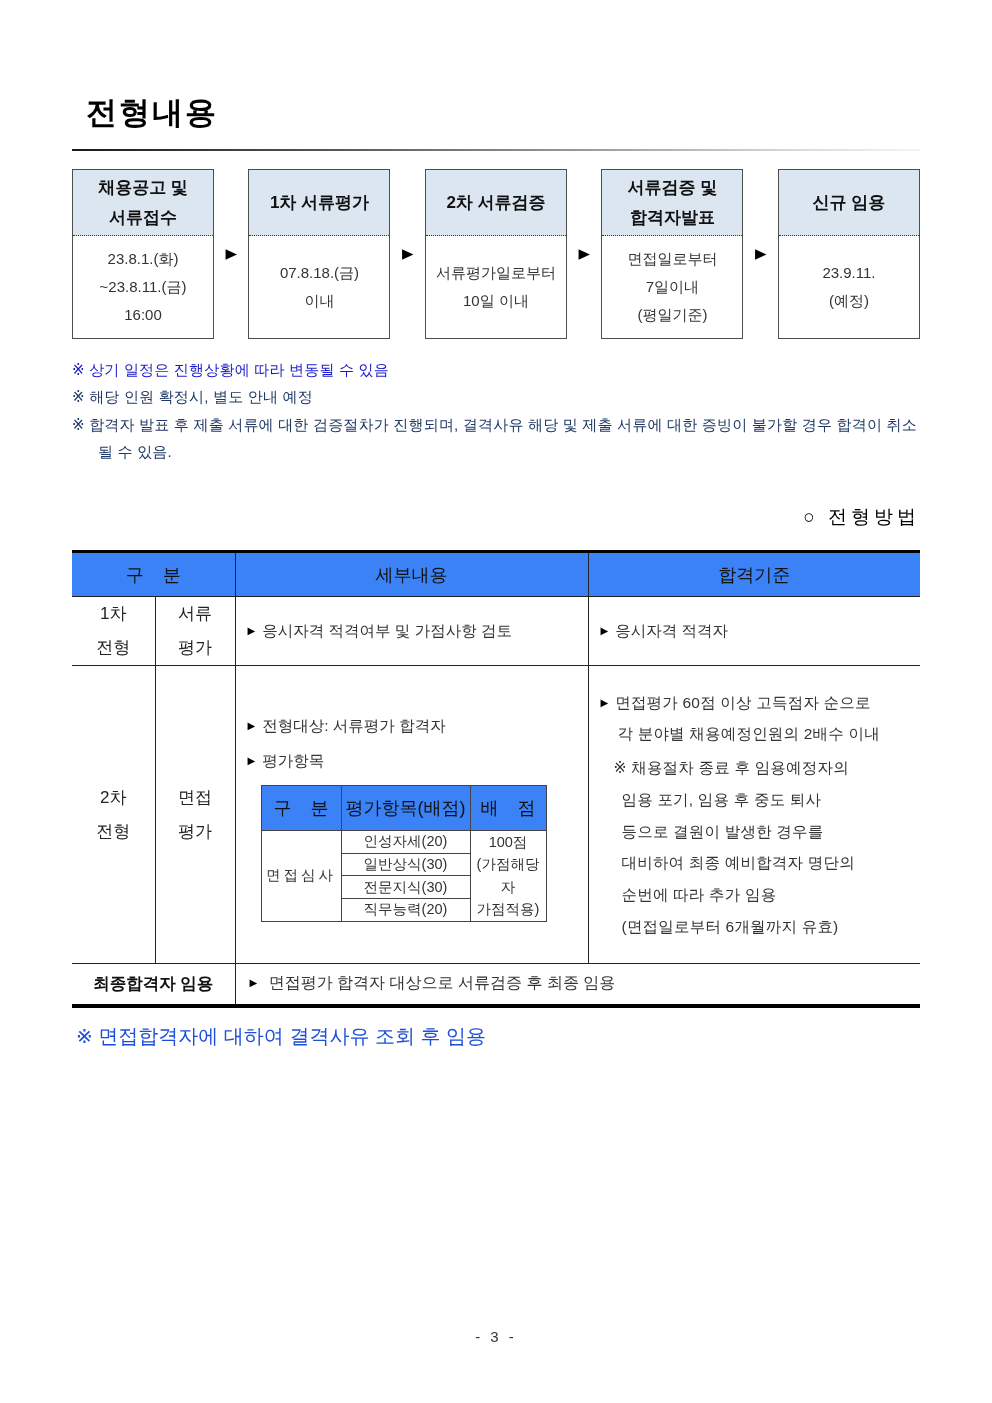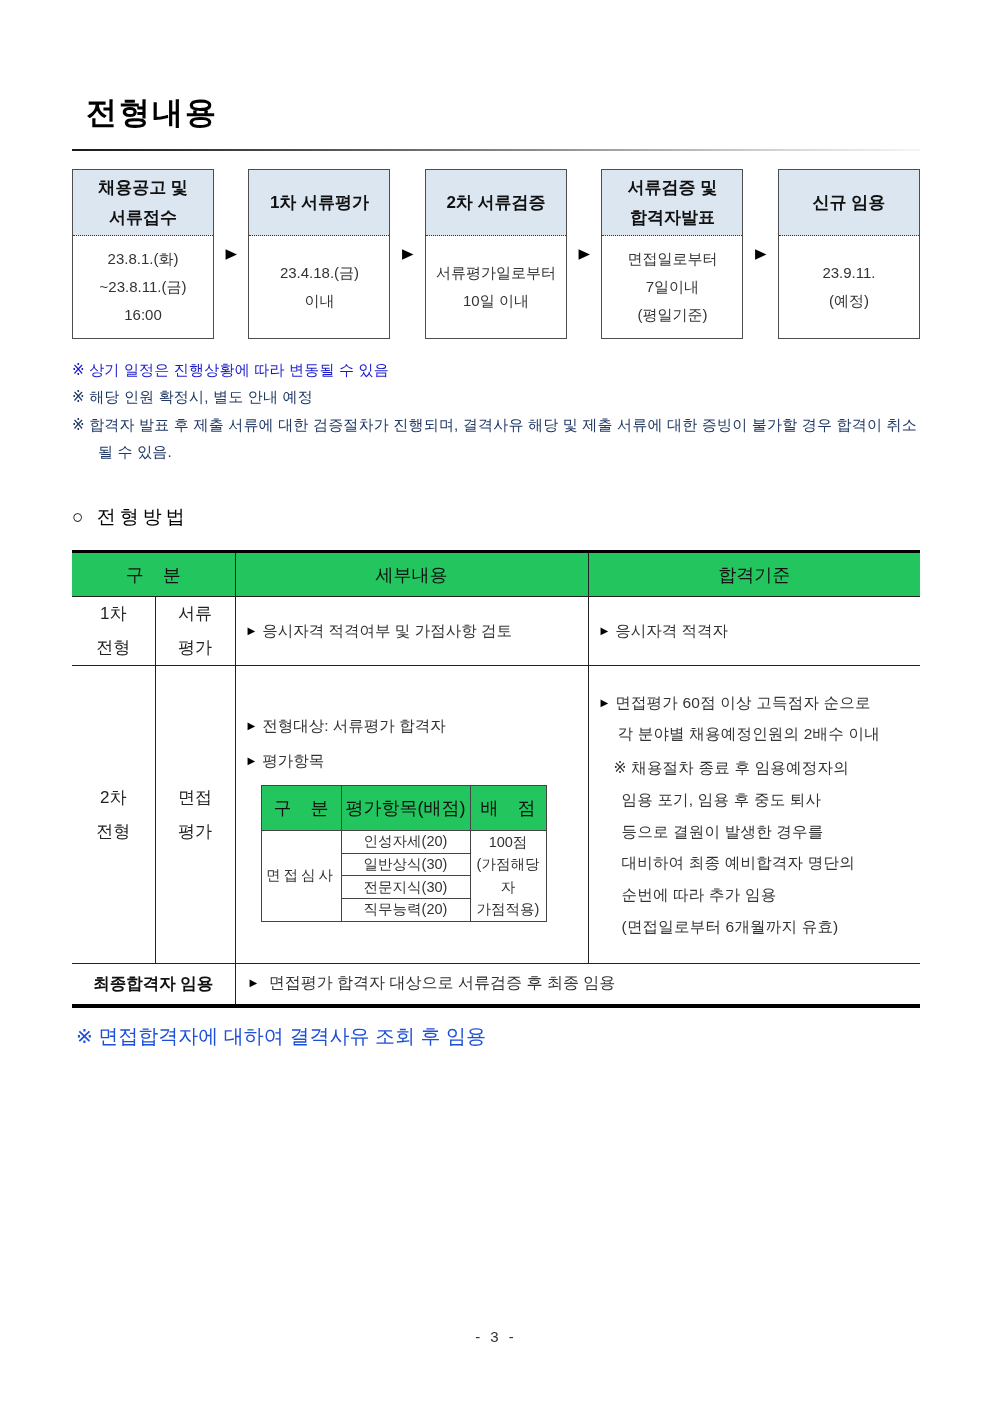--- a/index.html
+++ b/index.html
@@ -12,21 +12,21 @@
   .page { position:relative; width:992px; height:1403px; padding:92px 72px 0 72px; overflow:hidden;border-radius:8px; }
   .pre { white-space:pre-line; }
 
   
   .doc-title { font-size:31px; font-weight:bold; color:#000; letter-spacing:2px; padding-left:14px; }
   .title-rule { margin-top:15px; height:2px;
     background:linear-gradient(90deg,#1a1a1a 0%,#555 30%,#999 60%,#d8d8d8 85%,#f5f5f5 100%); }
 
   
   .sec-heading { font-size:19px; color:#000; letter-spacing:4px; margin-top:23px; }
-  .sec-heading.method { margin-top:39px; }
+  .sec-heading.method { margin-top:39px;text-align:right; }
 
   
   .flowchart { margin-top:18px; display:flex; align-items:center; justify-content:space-between; height:170px; }
   .flow-box { width:142px; height:170px; border:1px solid #4d4d4d; display:flex; flex-direction:column; background:#fff; }
   .flow-head {
     height:66px; background:#dce6f1; border-bottom:1px dotted #333;
     display:flex; align-items:center; justify-content:center; text-align:center;
     font-size:17px; font-weight:bold; color:#111; line-height:1.75;
   }
   .flow-body { flex:1; display:flex; align-items:center; justify-content:center; text-align:center;
@@ -37,21 +37,21 @@
   .notes { margin-top:17px; }
   .note { font-size:15px; line-height:1.82; color:#1f3864; padding-left:26px; text-indent:-26px; letter-spacing:0.2px; }
   .note.blue { color:#1a1acd; }
 
   
   table.method-table { margin-top:20px; width:848px; border-collapse:collapse; table-layout:fixed;
     border-top:3px solid #000; border-bottom:4px solid #000; }
   table.method-table th, table.method-table td { border-top:1px solid #222; border-bottom:1px solid #222; }
   table.method-table .v-div { border-right:1px solid #222; }
   table.method-table thead th {
-    background:#22c55e; font-size:18px; font-weight:normal; color:#111;
+    background:#3b82f6; font-size:18px; font-weight:normal; color:#111;
     height:45px; text-align:center; word-spacing:14px;
   }
   td.stage-cell, td.type-cell {
     text-align:center; vertical-align:middle; font-size:17px; color:#222; line-height:2.0;
   }
   td.detail-cell, td.criteria-cell { vertical-align:middle; font-size:15.5px; color:#333; padding:8px 6px 8px 12px; }
   tr.row1 { height:65px; }
   tr.row2 { height:298px; }
   tr.row3 { height:42px; }
   tr.row3 td.final-stage { text-align:center; font-size:16.5px; font-weight:bold; color:#111; }
@@ -89,21 +89,21 @@
     <div class="flow-box">
       <div class="flow-head pre">채용공고 및
 서류접수</div>
       <div class="flow-body pre">23.8.1.(화)
 ~23.8.11.(금)
 16:00</div>
     </div>
     <span class="flow-arrow">▶</span>
     <div class="flow-box">
       <div class="flow-head pre">1차 서류평가</div>
-      <div class="flow-body pre">23.4.18.(금)
+      <div class="flow-body pre">07.8.18.(금)
 이내</div>
     </div>
     <span class="flow-arrow">▶</span>
     <div class="flow-box">
       <div class="flow-head pre">2차 서류검증</div>
       <div class="flow-body pre">서류평가일로부터
 10일 이내</div>
     </div>
     <span class="flow-arrow">▶</span>
     <div class="flow-box">

